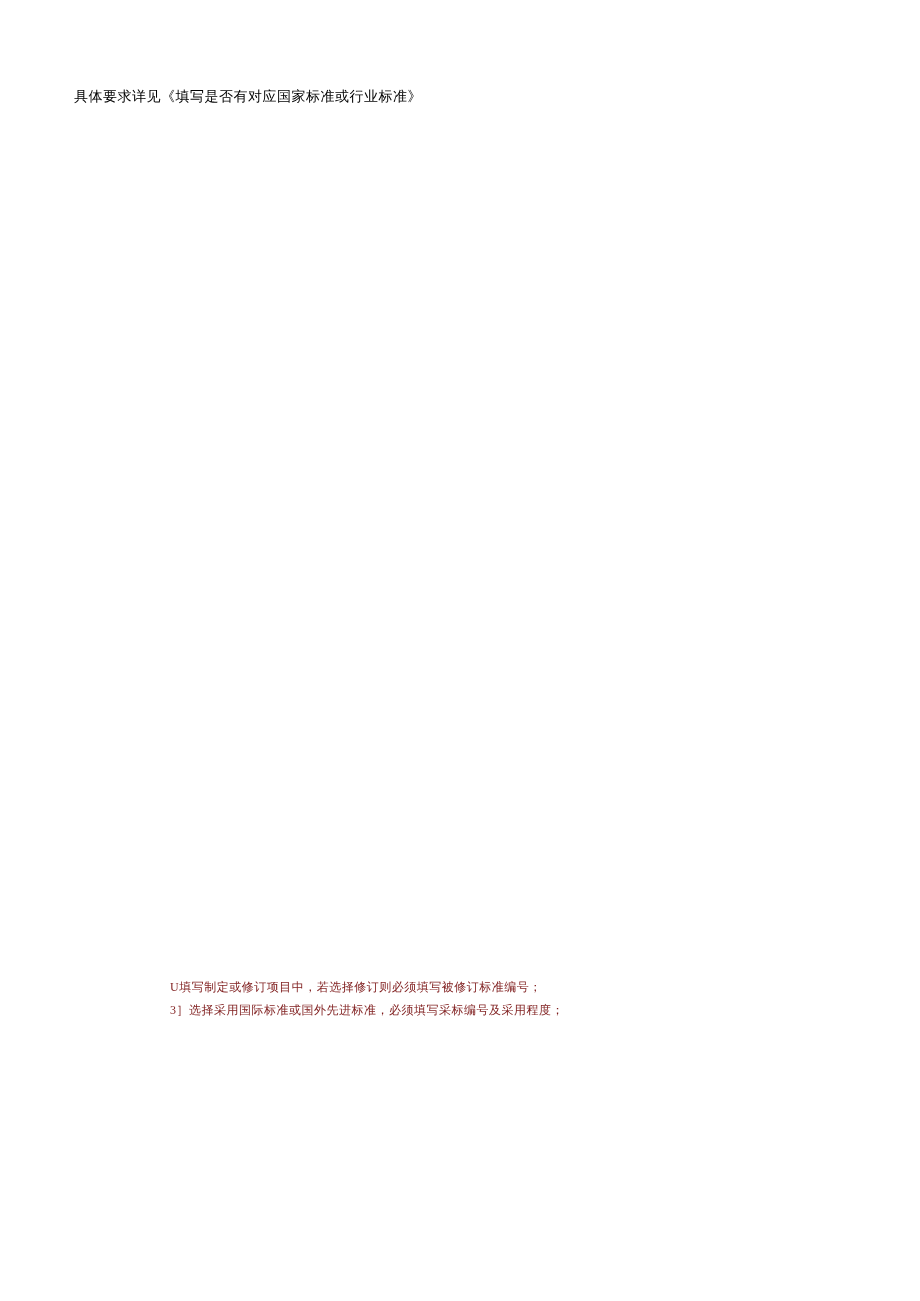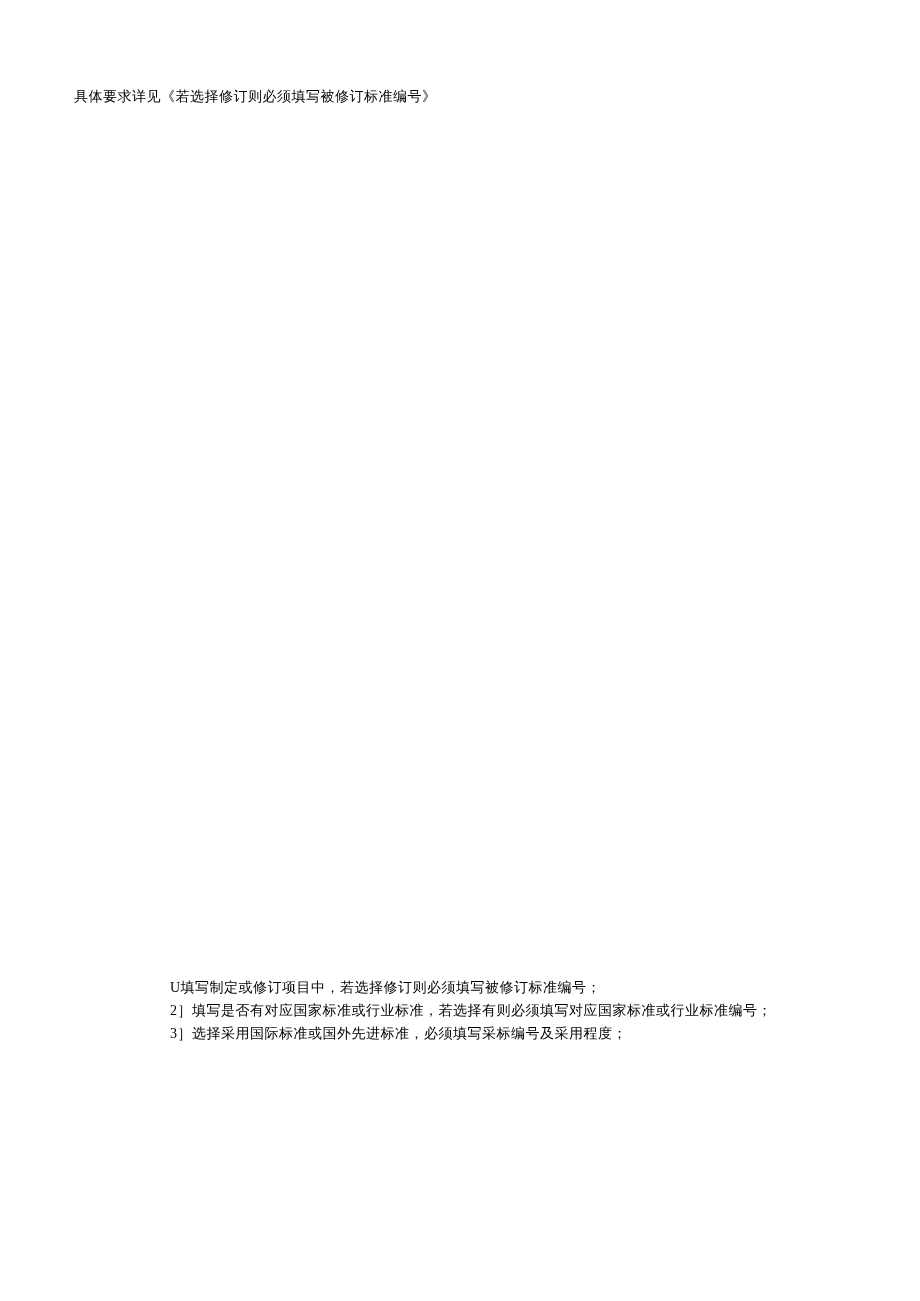--- a/index.html
+++ b/index.html
@@ -20,31 +20,30 @@
       left: 74px;
       font-size: 14px;
       letter-spacing: 0.5px;
       color: #000;
     }
     .bottom-block {
       position: absolute;
       top: 976px;
       left: 170px;
       width: 700px;
-      font-size: 14px;
+      font-size: 12px;
       line-height: 23px;
       letter-spacing: 0.5px;
-      color: #000000;
+      color: #7f1d1d;
     }
     .bottom-block p {
       margin: 0;
     }
   </style>
 </head>
 <body>
 
-<div class="top-line">具体要求详见《若选择修订则必须填写被修订标准编号》</div>
+<div class="top-line">具体要求详见《填写是否有对应国家标准或行业标准》</div>
 
 <div class="bottom-block">
   <p>U填写制定或修订项目中，若选择修订则必须填写被修订标准编号；</p>
-  <p>2］填写是否有对应国家标准或行业标准，若选择有则必须填写对应国家标准或行业标准编号；</p>
   <p>3］选择采用国际标准或国外先进标准，必须填写采标编号及采用程度；</p>
 </div>
 
 </body></html>

